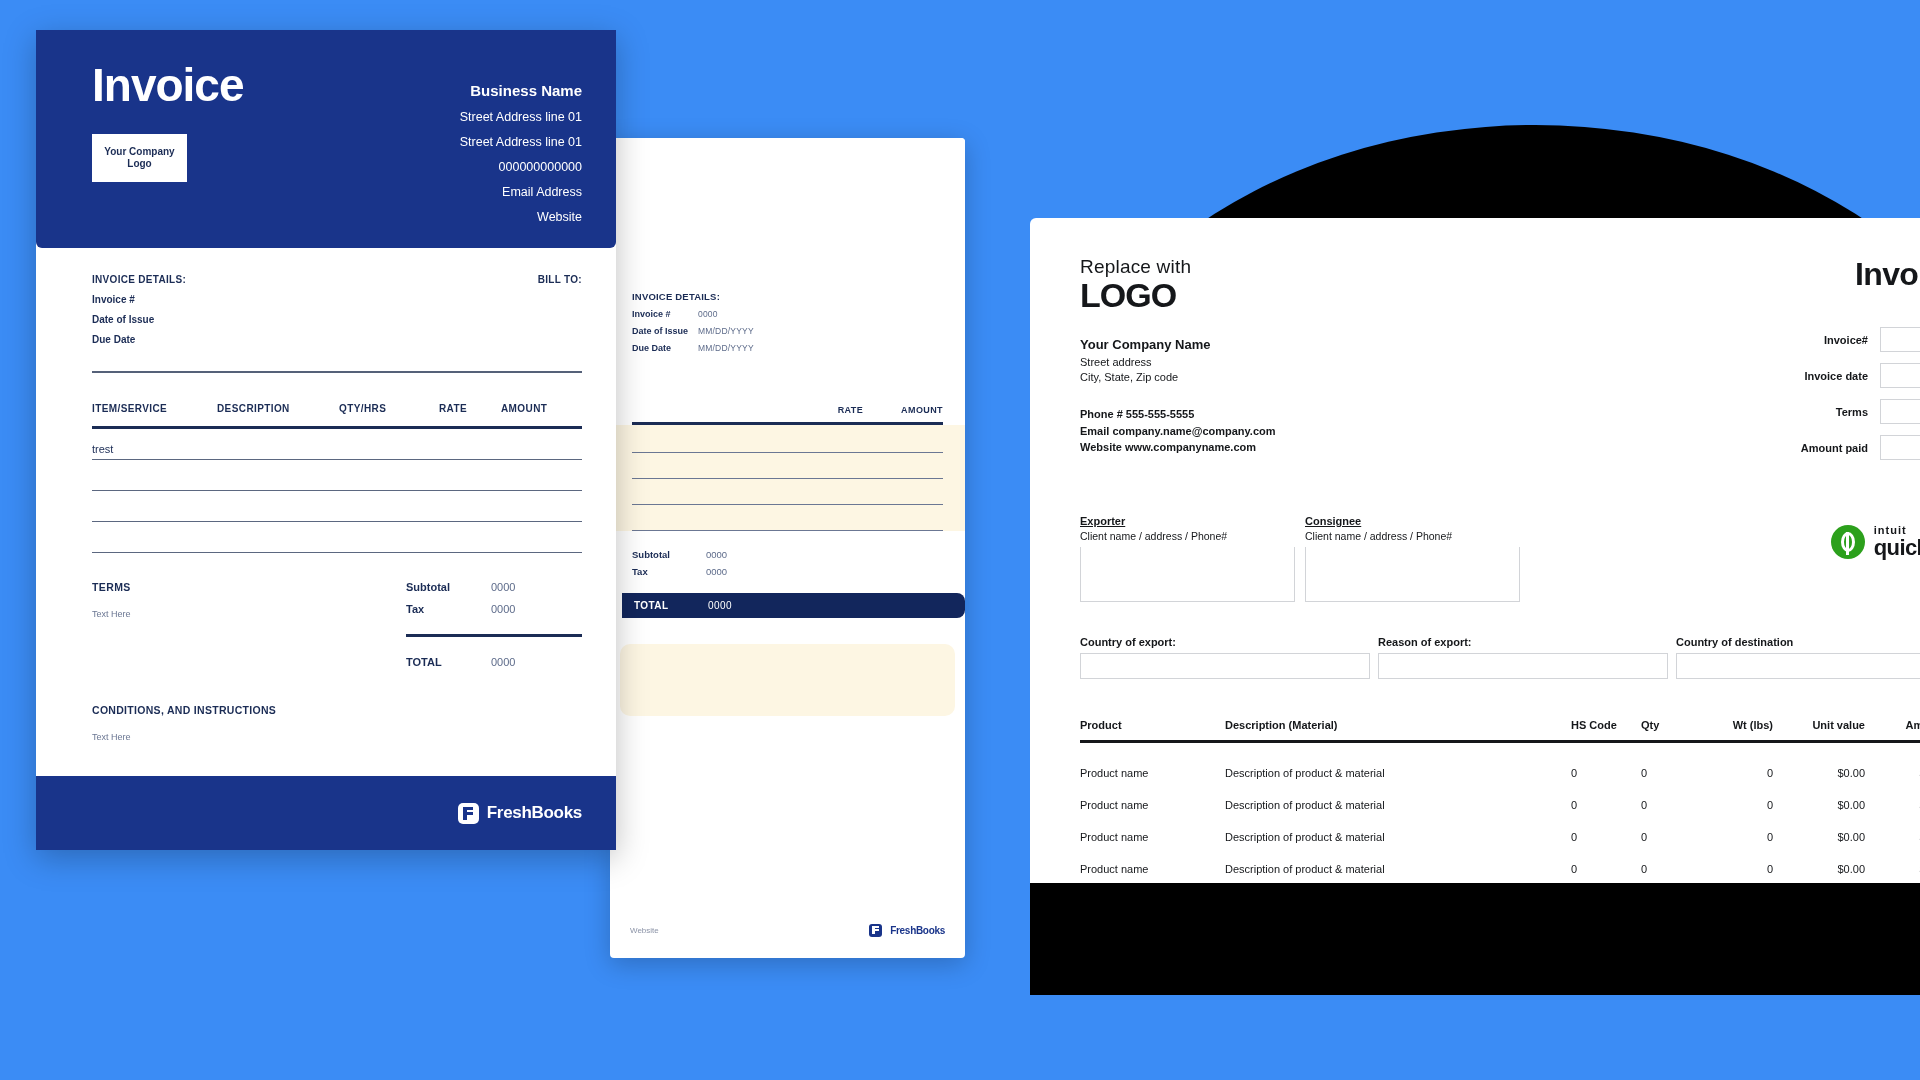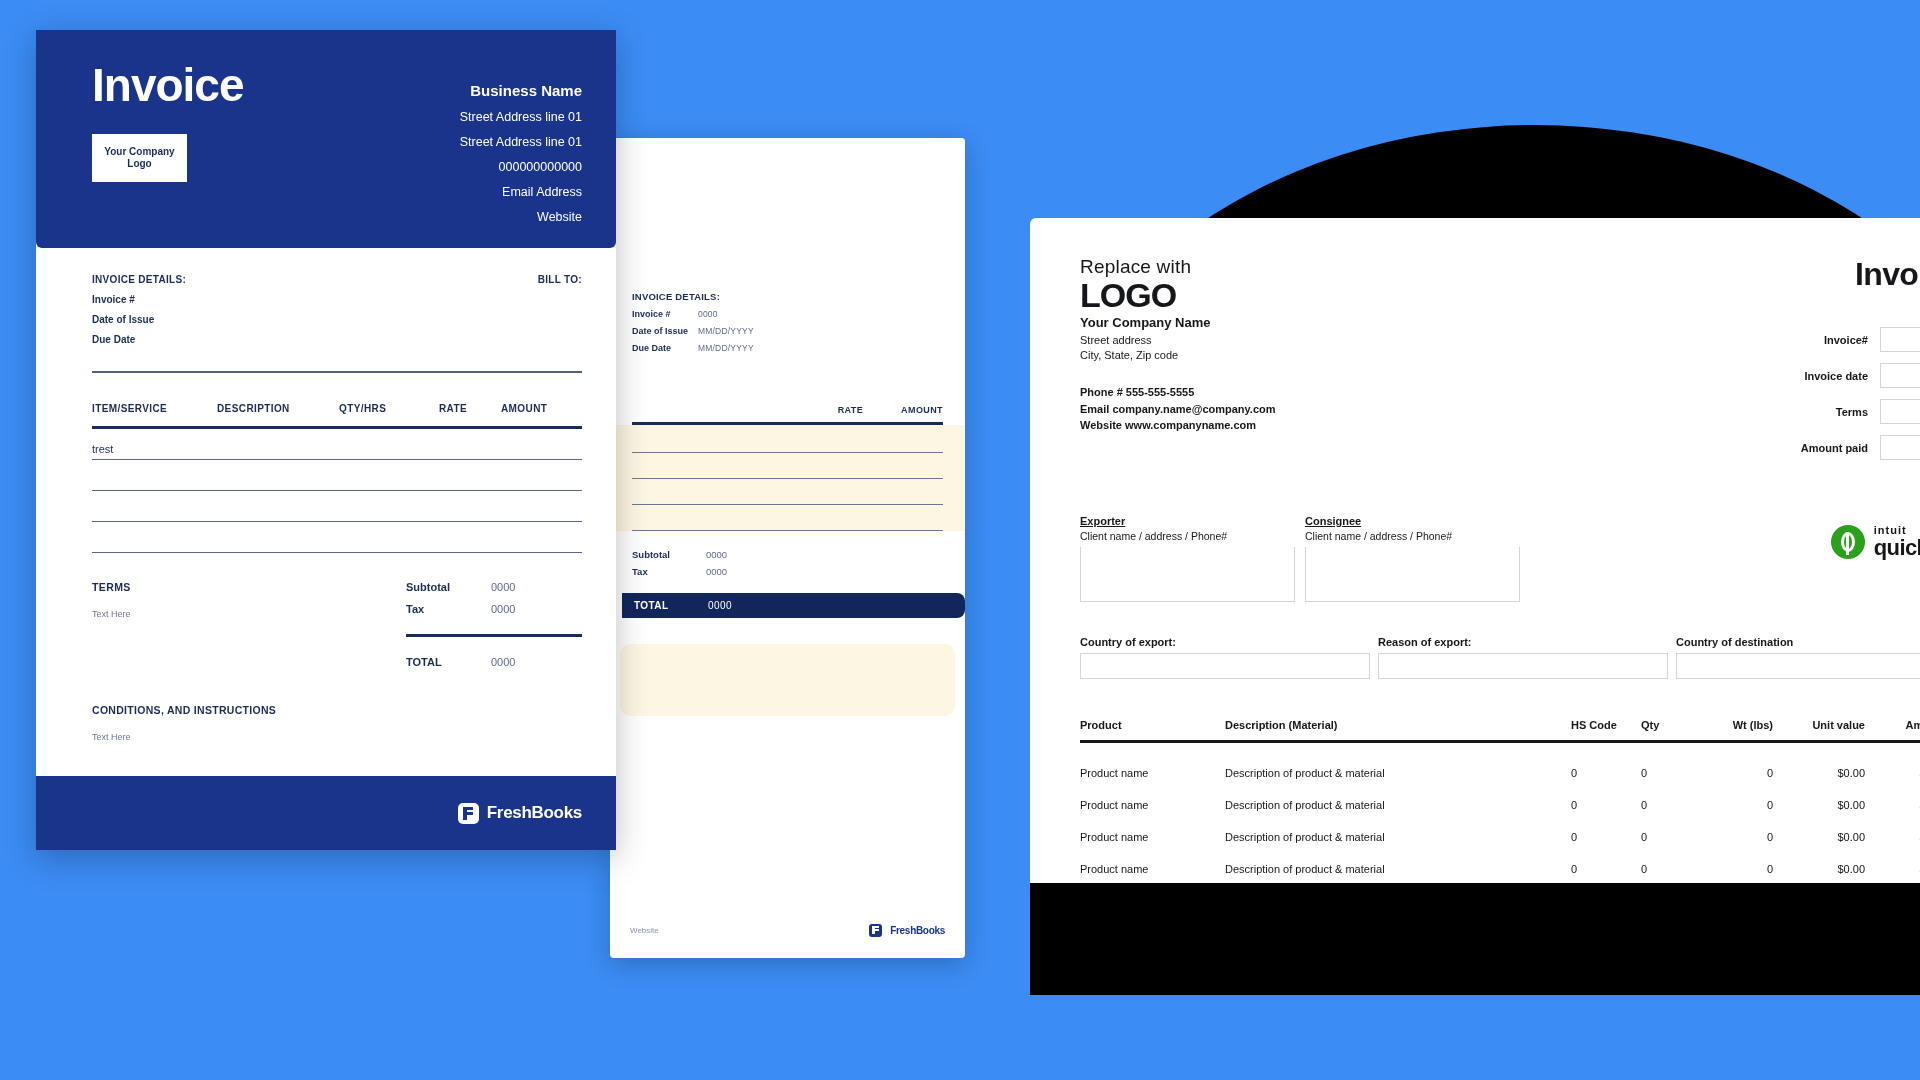--- a/index.html
+++ b/index.html
@@ -157,21 +157,21 @@
     border-radius:6px 6px 0 0;
     z-index:4;
     overflow:hidden;
     color:#15171a;
     padding:38px 50px 0 50px;
     font-size:11px;
   }
   .c3-top{ display:flex; justify-content:space-between; }
   .c3-logo .rep{ font-size:19px; font-weight:300; letter-spacing:.2px; }
   .c3-logo .lg{ font-size:34px; font-weight:bold; letter-spacing:-1px; line-height:1.05;}
-  .c3-company{ line-height:1.45; }
+  .c3-company{ margin-top:22px; line-height:1.45; }
   .c3-company .nm{ font-weight:bold; font-size:13px; }
   .c3-contact{ margin-top:20px; line-height:1.5; font-weight:bold; }
   .c3-right{ width:350px; }
   .c3-inv-title{ font-size:32px; font-weight:bold; text-align:right; letter-spacing:-.6px;}
   .c3-fields{ margin-top:34px; }
   .c3-field{ display:flex; align-items:center; justify-content:flex-end; margin-bottom:11px; }
   .c3-field .lb{ font-size:11px; font-weight:bold; margin-right:12px; }
   .c3-field .bx{ width:110px; height:25px; border:1px solid #d2d4d8; background:#fff; }
 
   .c3-mid{ display:flex; margin-top:44px; gap:0; }

